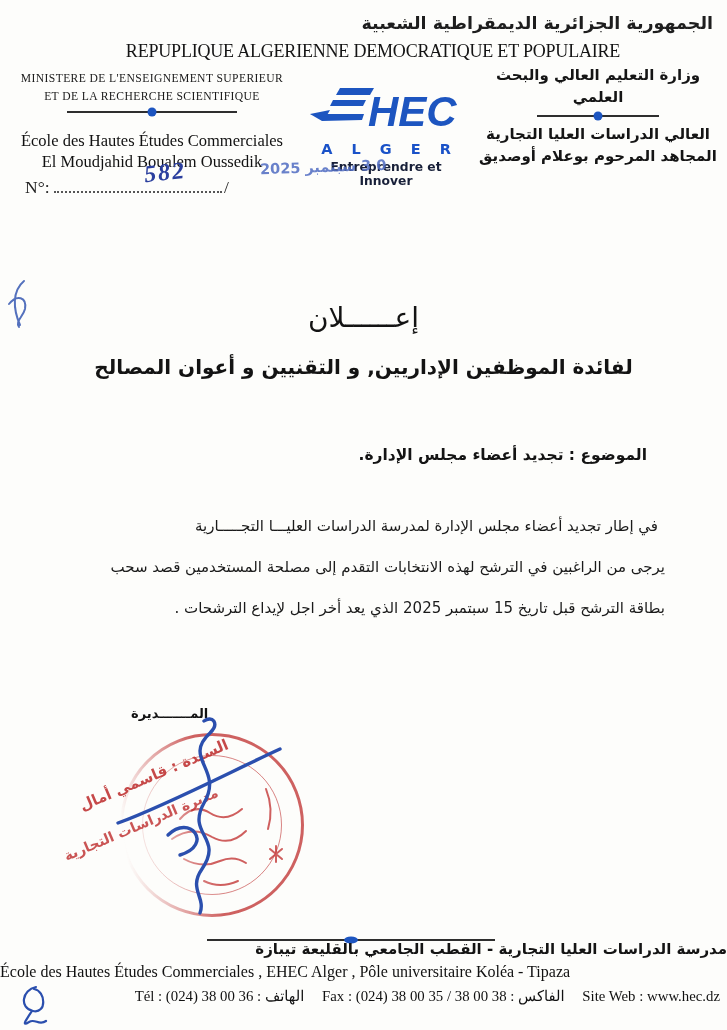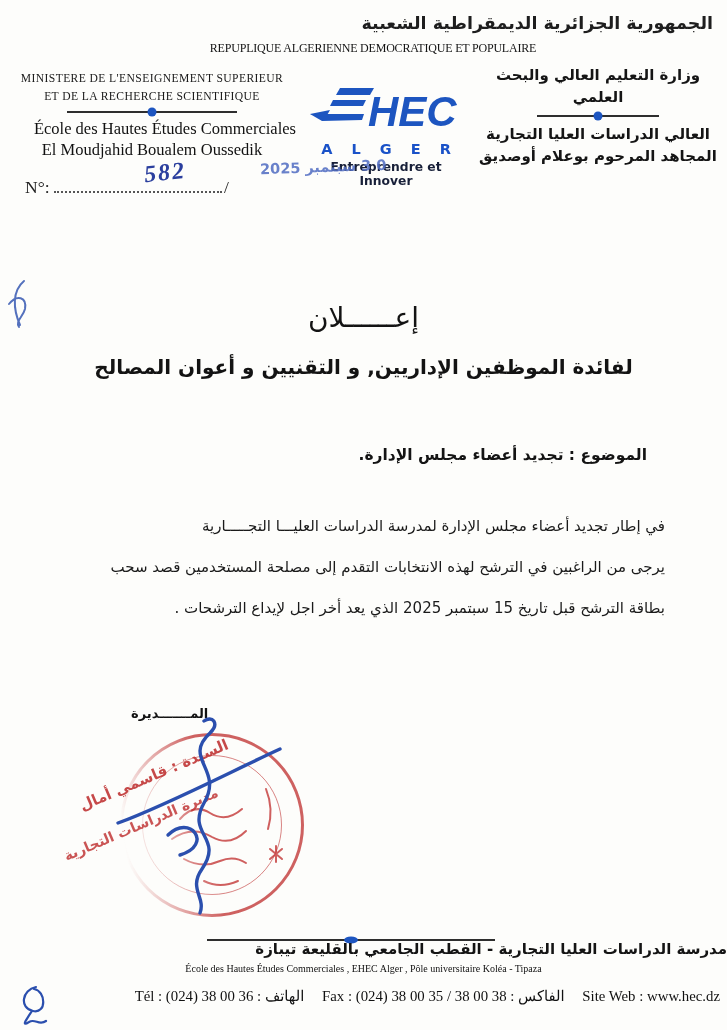--- a/index.html
+++ b/index.html
@@ -6,32 +6,32 @@
   .page{
     position:relative;width:727px;height:1030px;margin:0 auto;
     background:#fdfdfb;overflow:hidden;color:#1e1e1e;
     font-family:"DejaVu Sans",sans-serif;
     box-shadow:0 0 6px rgba(0,0,0,.25);
   }
   
   .rep-ar{position:absolute;top:13px;left:0;right:14px;text-align:right;
     font-size:17.5px;font-weight:bold;direction:rtl;}
   .rep-fr{position:absolute;top:41px;left:0;right:10px;text-align:center;
-    font-family:"Liberation Serif",serif;font-size:12px;letter-spacing:-.2px;color:#141414;margin-left:29px;}
+    font-family:"Liberation Serif",serif;font-size:18px;letter-spacing:-.2px;color:#141414;margin-left:29px;}
   .hdr-left{position:absolute;left:8px;top:70px;width:288px;text-align:center;}
   .hdr-left .min{font-family:"Liberation Serif",serif;font-size:11.6px;
     letter-spacing:.4px;line-height:18px;color:#1a1a1a;}
   .divider{position:relative;height:2px;background:#2e2e2e;margin:5px auto 4px;}
   .divider .dot{position:absolute;left:50%;top:50%;transform:translate(-50%,-50%);
     width:9px;height:9px;border-radius:50%;background:#1d55c0;}
   .divider.flat .dot{width:14px;height:7px;}
   .hdr-left .div{width:170px;}
   .school-fr,.school-hon{font-family:"Liberation Serif",serif;font-size:16.5px;
     line-height:21px;color:#111;}
-  .school-fr{margin-top:5px;text-align:right;}
+  .school-fr{margin-top:17px;}
   
   .logo{position:absolute;left:302px;top:84px;width:168px;text-align:center;}
   .logo .alger{margin-top:1px;color:#1a52c8;font-weight:bold;font-size:14.5px;
     letter-spacing:7px;text-indent:7px;}
   .logo .slogan{margin-top:3px;color:#171f38;font-weight:bold;font-size:12.3px;}
   .date-stamp{position:absolute;left:260px;top:159px;color:#5570c4;opacity:.88;
     font-size:14.5px;font-weight:600;letter-spacing:1.5px;transform:rotate(-2deg);}
   .hdr-right{position:absolute;right:6px;top:64px;width:246px;text-align:center;
     direction:rtl;font-weight:bold;}
   .hdr-right .l{font-size:15px;line-height:22px;color:#151515;}
@@ -47,43 +47,43 @@
   .ref-suffix{margin-left:2px;}
   
   .doc-title{position:absolute;top:301px;left:0;right:0;text-align:center;
     font-size:28px;font-weight:normal;direction:rtl;color:#131313;}
   .doc-audience{position:absolute;top:355px;left:0;right:0;text-align:center;
     font-size:20px;font-weight:bold;direction:rtl;color:#131313;}
   .doc-subject{position:absolute;top:446px;right:80px;direction:rtl;
     font-size:15.5px;font-weight:bold;color:#141414;}
   .doc-paragraph{position:absolute;top:506px;right:62px;left:58px;direction:rtl;
     text-align:right;font-size:15px;line-height:41px;color:#1a1a1a;}
-  .doc-paragraph .ln1{margin-left:12px;margin-right:0;}
+  .doc-paragraph .ln1{margin-left:12px;margin-right:7px;}
   .sig-title{position:absolute;left:92px;top:706px;font-size:13px;
     font-weight:bold;direction:rtl;color:#131313;margin-left:39px;}
   
   .stamp-circle{position:absolute;left:120px;top:733px;width:184px;height:184px;
     -webkit-mask-image:linear-gradient(80deg,transparent 8%,#000 48%);
     mask-image:linear-gradient(80deg,transparent 8%,#000 48%);}
   .ring-outer{position:absolute;inset:0;border:3px solid rgba(192,52,52,.78);border-radius:50%;}
   .ring-inner{position:absolute;inset:22px;border:1.6px solid rgba(192,52,52,.6);border-radius:50%;}
   .stamp-scribbles{position:absolute;inset:0;}
   .stamp-name{position:absolute;left:74px;top:766px;transform:rotate(-23deg);
     direction:rtl;color:rgba(190,48,48,.88);font-weight:bold;font-size:15px;
     letter-spacing:1px;white-space:nowrap;}
   .stamp-role{position:absolute;left:58px;top:816px;transform:rotate(-23deg);
     direction:rtl;color:rgba(190,48,48,.82);font-weight:bold;font-size:14px;
     letter-spacing:2px;white-space:nowrap;}
   .signature-svg{position:absolute;left:112px;top:713px;}
   
   .f-divider{position:absolute;top:934px;left:207px;width:288px;}
   .f-ar{position:absolute;top:940px;left:0;right:0;
     font-size:15px;font-weight:bold;direction:rtl;color:#141414;margin-left:48px;}
-  .f-fr{position:absolute;top:963px;left:0;right:0;text-align:center;
-    font-family:"Liberation Serif",serif;font-size:10px;color:#111;}
+  .f-fr{position:absolute;top:963px;left:0;right:0;text-align:left;
+    font-family:"Liberation Serif",serif;font-size:16px;color:#111;}
   .f-contact{position:absolute;top:987px;left:0;right:0;text-align:right;
     font-family:"Liberation Serif",serif;font-size:14.8px;color:#111;white-space:nowrap;}
   .f-contact span{margin:0 7px;}
   .paraph{position:absolute;}
   .paraph.tl{left:3px;top:277px;opacity:.8;}
   .paraph.bl{left:6px;top:982px;}
 </style>
 </head>
 <body>
 

